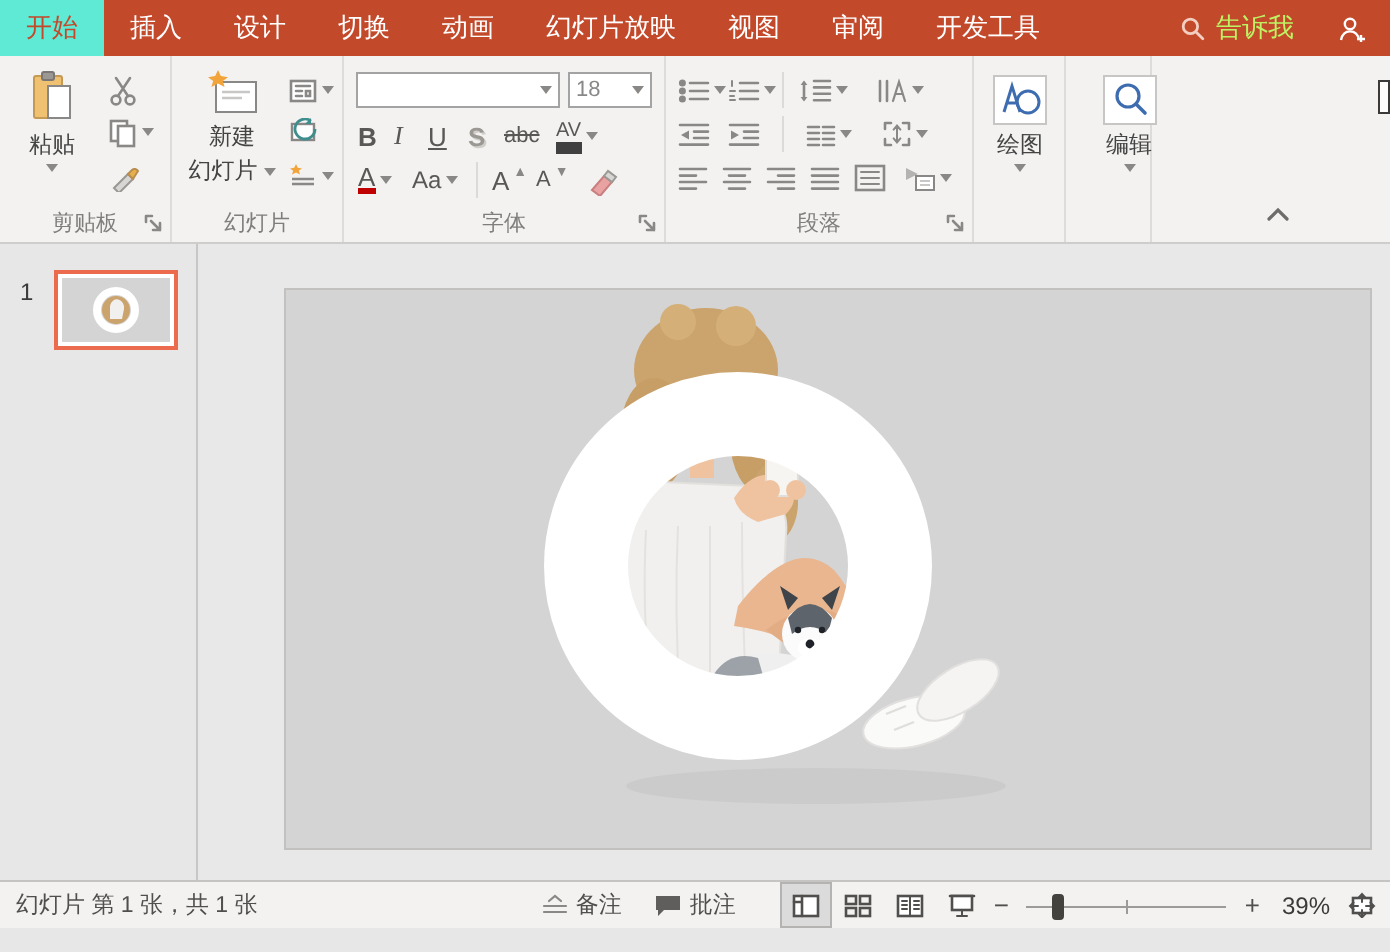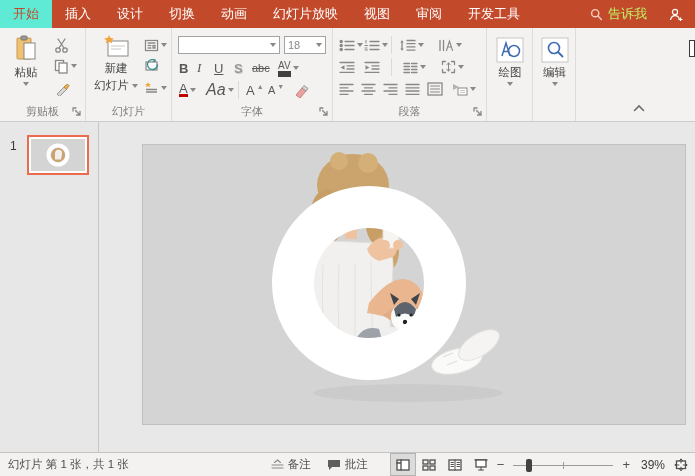--- a/index.html
+++ b/index.html
@@ -43,21 +43,21 @@
   .thumb { position:absolute; left:27px; top:13px; width:62px; height:40px;
     border:2px solid #EC6B4F; background:#fff; padding:2px; }
   .thumb-inner { width:100%; height:100%; background:#D5D4D4; position:relative; }
   #canvas { position:absolute; left:100px; top:122px; right:0; bottom:24px; background:#E9E8E8; }
   #slide { position:absolute; left:43px; top:23px; width:542px; height:279px;
     background:#D5D4D4; box-shadow:0 0 0 1px #C2C1C0; }
   #slide svg { display:block; }
   #vscroll-thumb { position:absolute; right:0; top:40px; width:6px; height:17px;
     background:#FDFDFD; border:1px solid #3B3A39; }
   
-  #statusbar { position:absolute; left:0; right:0; bottom:0; height:24px;
+  #statusbar { position:absolute; left:0; right:0; bottom:12px; height:24px;
     background:#F3F2F1; border-top:1px solid #C6C4C2; display:flex; align-items:center;
     font-size:11.5px; color:#514F4D; }
   .sb-left { margin-left:8px; white-space:nowrap; }
   .sb-spacer { flex:1; }
   .sb-item { display:flex; align-items:center; gap:4px; padding:0 8px; height:100%; white-space:nowrap; }
   .sb-view { width:26px; height:100%; display:flex; align-items:center; justify-content:center; }
   .sb-view.pressed { background:#DBDBDB; box-shadow:inset 0 0 0 1px #B5B3B1; }
   .zoom-track { position:relative; width:100px; height:14px; margin:0 6px; }
   .zoom-track .track-line { position:absolute; left:0; right:0; top:7px; height:1px; background:#9D9B99; }
   .zoom-track .track-tick { position:absolute; left:50px; top:4px; width:1px; height:7px; background:#9D9B99; }
@@ -203,21 +203,21 @@
     </div>
     <div class="sbtn" style="left:106px; top:31px;">
       <span class="fchar" style="font-size:10px; border-bottom:6px solid #404040;">AV</span>
       <span class="caret"></span>
     </div>
     <div class="sbtn" style="left:7px; top:53px;">
       <span class="fchar" style="line-height:11px; border-bottom:3px solid #C00000;">A</span>
       <span class="caret"></span>
     </div>
     <div class="sbtn" style="left:34px; top:53px;">
-      <span class="fchar" style="font-size:16px;font-style:italic;">Aa</span>
+      <span class="fchar" style="font-size:12px;">Aa</span>
       <span class="caret"></span>
     </div>
     <div class="vline" style="left:66px; top:53px; height:18px;"></div>
     <div class="sbtn" style="left:74px; top:53px;">
       <span class="fchar">A</span>
       <span style="font-size:7px; color:#8A8886; margin-top:-8px;">▲</span>
     </div>
     <div class="sbtn" style="left:96px; top:53px;">
       <span class="fchar" style="font-size:11px;">A</span>
       <span style="font-size:7px; color:#8A8886; margin-top:-8px;">▼</span>
@@ -345,21 +345,21 @@
         <path d="M6 19L10 6l4 13 M7.5 14.5h5" fill="none" stroke="#3E6CB0" stroke-width="1.5"></path>
         <circle cx="18" cy="14" r="5.5" fill="none" stroke="#3E6CB0" stroke-width="1.5"></circle>
       </svg>
       <span>绘图</span>
       <span class="caret"></span>
     </div>
 
   </div>
 
   <div class="rgroup" style="width:43px;">
-    <div class="bigbtn" style="left:5px; top:4px; width:33px;">
+    <div class="bigbtn" style="left:15px; top:4px; width:33px;">
       <svg width="28" height="26" viewBox="0 0 28 26">
         <rect x="1" y="1" width="26" height="24" fill="#fff" stroke="#C8C6C4"></rect>
         <circle cx="13" cy="11" r="5.5" fill="none" stroke="#3E6CB0" stroke-width="1.6"></circle>
         <path d="M17 15l4.5 4.5" stroke="#3E6CB0" stroke-width="1.8" stroke-linecap="round"></path>
       </svg>
       <span>编辑</span>
       <span class="caret"></span>
     </div>
   </div>
 

